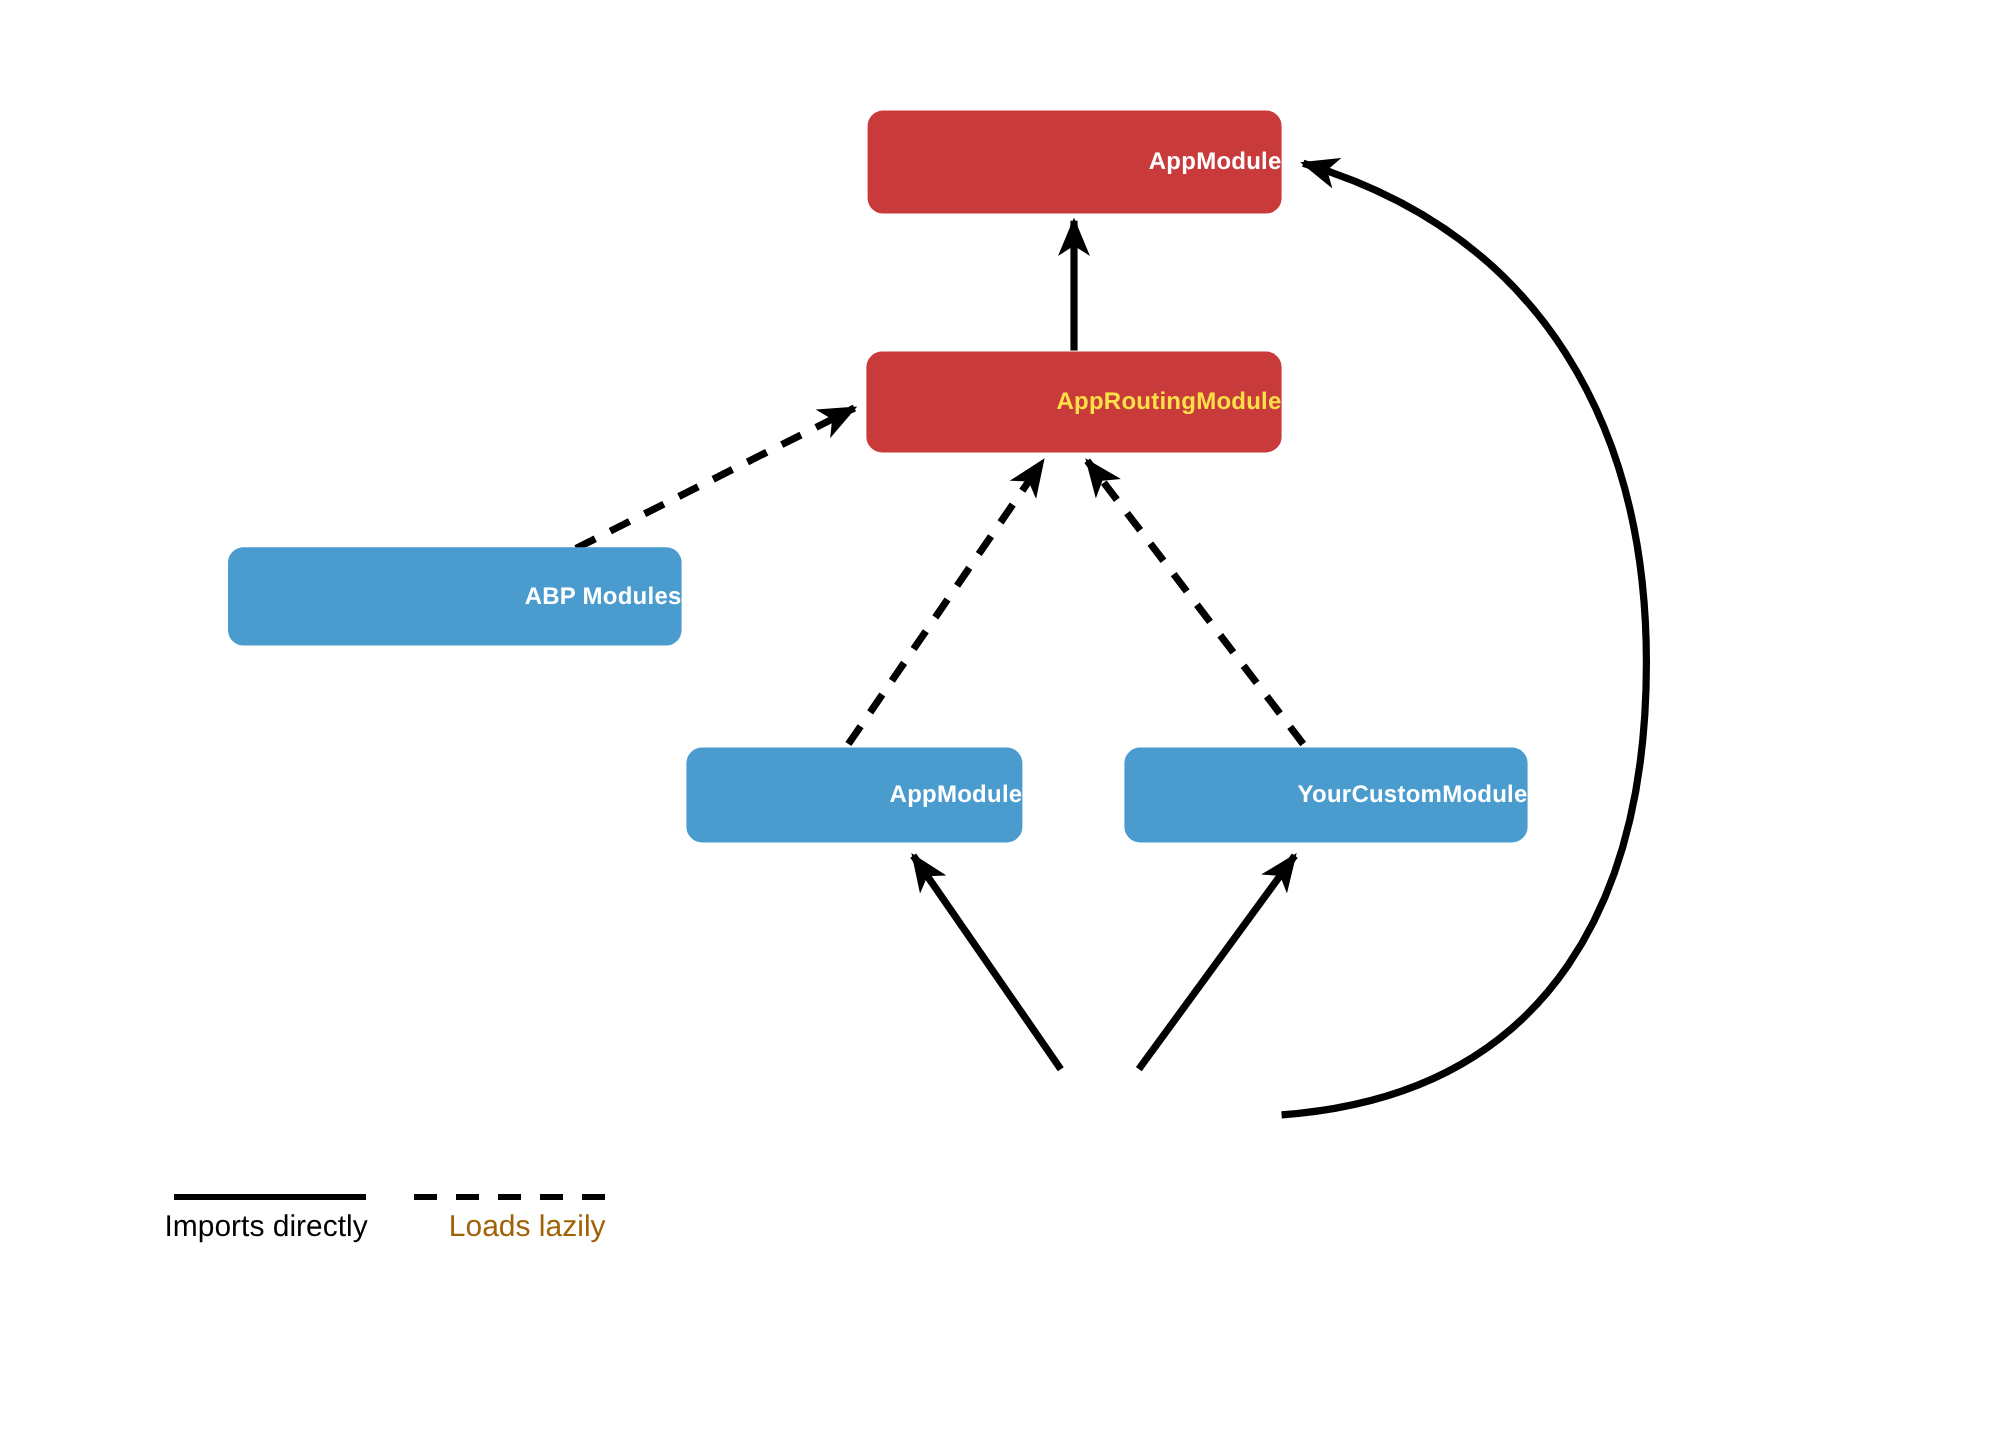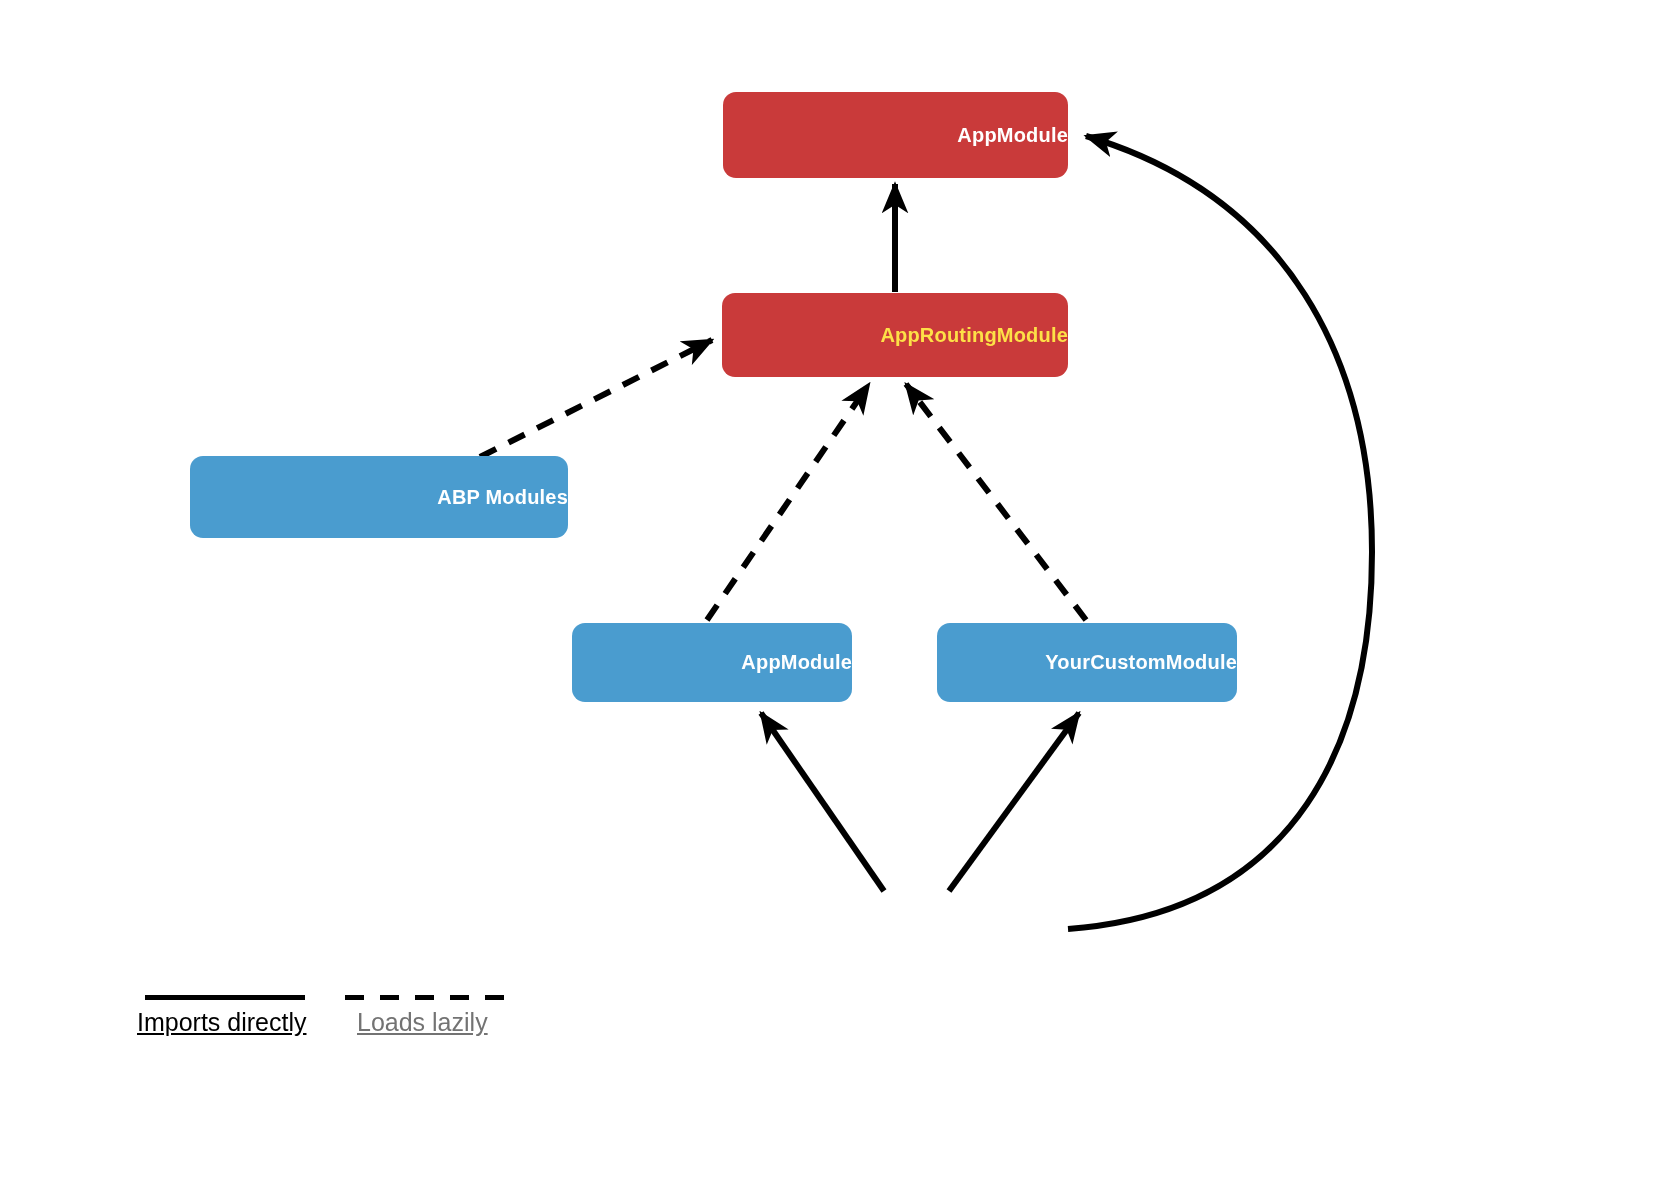--- a/index.html
+++ b/index.html
@@ -22,21 +22,20 @@
     font-weight:bold;
     font-size:20px;
     letter-spacing:0.2px;
     text-align:center;
   }
   .legend-label{
     position:absolute;
     color:#000;
     font-size:25px;
     white-space:nowrap;
-    text-decoration:underline;
   }
   .legend-line{position:absolute;height:5px;background:#000;}
   .legend-line.dashed{
     background:repeating-linear-gradient(to right,#000 0 19px,transparent 19px 35px);
   }
 </style>
 </head>
 <body style="background: rgb(255, 255, 255);">
 
 <div class="canvas">
@@ -72,24 +71,24 @@
   </div>
 
   <div class="node" style="left: 190px; top: 456px; width: 378px; height: 82px; background: rgb(74, 156, 207); color: rgb(255, 255, 255);">
     <span>ABP Modules</span>
   </div>
 
   <div class="node" style="left: 572px; top: 623px; width: 280px; height: 79px; background: rgb(74, 156, 207); color: rgb(255, 255, 255);">
     <span>AppModule</span>
   </div>
 
-  <div class="node" style="left: 937px; top: 623px; width: 300px; height: 79px; background: rgb(74, 156, 207); color: rgb(255, 255, 255);">
+  <div class="node" style="left: 937px; top: 623px; width: 300px; height: 79px; background: rgb(74, 156, 207); color: rgb(255, 255, 255); padding-left: 36px;">
     <span>YourCustomModule</span>
   </div>
 
 
   <div class="legend-line solid" style="left: 145px; top: 995px; width: 160px; background: rgb(0, 0, 0);"></div>
   <div class="legend-label" style="left: 137px; top: 1008px; color: rgb(0, 0, 0);">Imports directly</div>
 
   <div class="legend-line dashed" style="left: 345px; top: 995px; width: 163px; background: repeating-linear-gradient(to right, rgb(0, 0, 0) 0px, rgb(0, 0, 0) 19px, transparent 19px, transparent 35px);"></div>
-  <div class="legend-label" style="left: 357px; top: 1008px; color: #737373; text-align: center;">Loads lazily</div>
+  <div class="legend-label" style="left: 374px; top: 1008px; color: #a16207; text-align: center;">Loads lazily</div>
 
 </div>
 
 </body></html>

